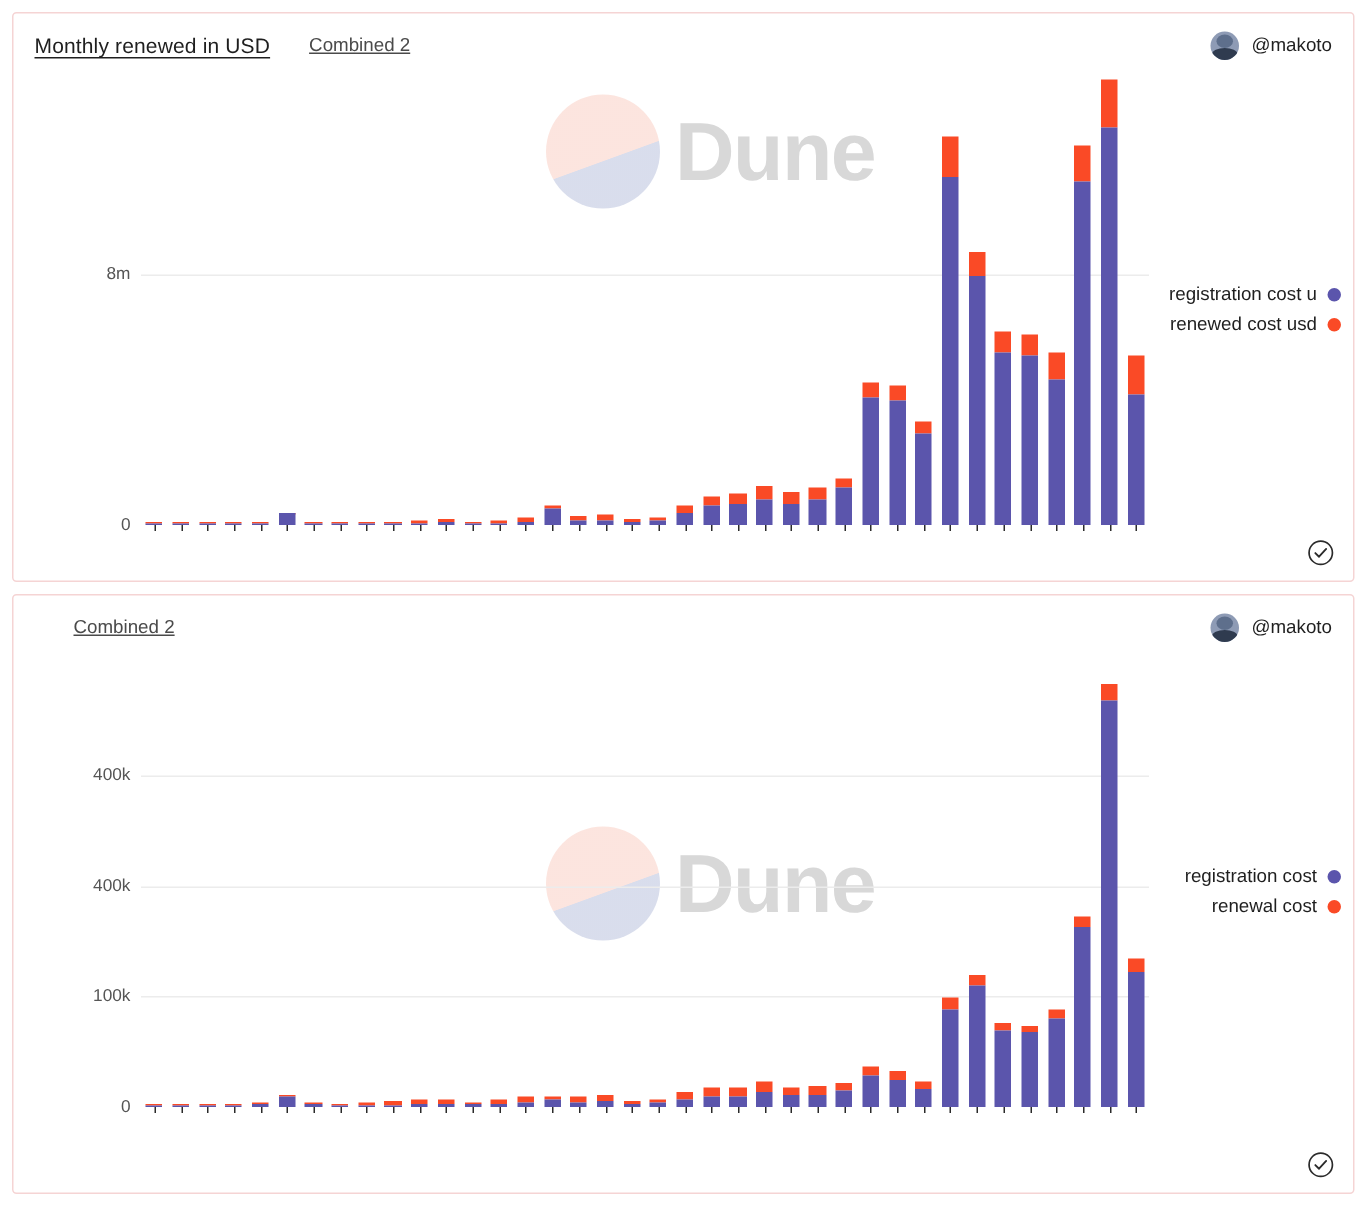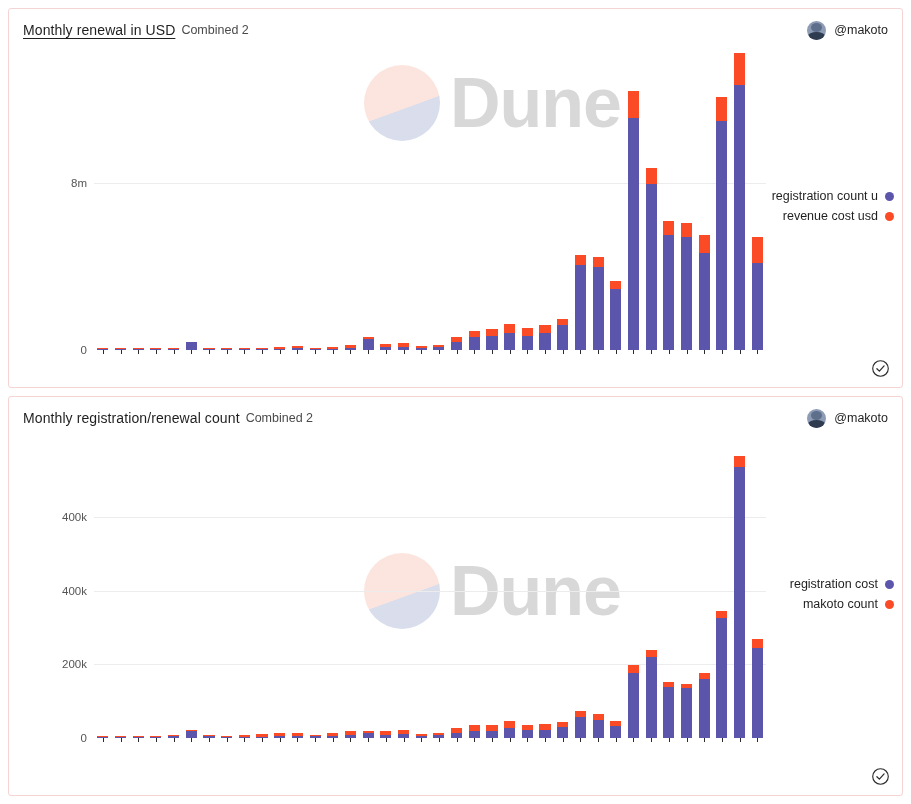--- a/index.html
+++ b/index.html
@@ -42,22 +42,23 @@
   .chart-title {
     font-size: 14px;
     color: #1f1f1f;
     letter-spacing: 0.1px;
     white-space: nowrap;
   }
   .chart-title.underlined { text-decoration: underline; text-underline-offset: 3px; }
   .chart-subtitle {
     font-size: 12.5px;
     color: #4a4a4a;
-    margin-left: 6px;
+    margin-left: 26px;
     white-space: nowrap;
+    text-decoration: underline;
   }
   .author {
     margin-left: auto;
     display: flex;
     align-items: center;
     gap: 8px;
   }
   .avatar {
     width: 19px; height: 19px;
     border-radius: 50%;
@@ -194,21 +195,21 @@
     gap: 10px;
     pointer-events: none;
   }
   .wm-circle {
     width: 76px; height: 76px;
     border-radius: 50%;
     background: linear-gradient(160deg, #fbdcd4 0%, #fbdcd4 56%, #ccd2e6 56.5%, #ccd2e6 100%);
     opacity: 0.75;
   }
   .wm-text {
-    font-size: 70px;
+    font-size: 55px;
     font-weight: bold;
     color: #d8d8d8;
     letter-spacing: -1px;
   }
 
   
   .check-icon {
     position: absolute;
     right: 12px;
     bottom: 9px;
@@ -216,21 +217,21 @@
   }
 </style>
 </head>
 <body>
 
 <div id="page">
 
   <section class="panel" id="panel-revenue">
 
     <div class="panel-header">
-      <span class="chart-title underlined">Monthly renewal in USD</span>
+      <span class="chart-title underlined">Monthly renewed in USD</span>
       <span class="chart-subtitle">Combined 2</span>
       <div class="author">
         <span class="avatar"></span>
         <span class="author-name">@makoto</span>
       </div>
     </div>
 
     <div class="plot-wrap" id="plot-revenue">
       <div class="watermark" style="left: 355px; top: 10px;">
         <span class="wm-circle"></span>
@@ -521,59 +522,58 @@
                 <div class="seg-a" style="height: 86.7674px;"></div>
                 <div class="seg-b" style="height: 26.0302px;"></div>
               </div>
               <span class="tickmark"></span>
             </div>
           </div>
         <div class="xlabels"></div>
       </div>
       <div class="legend" style="top: 133px;">
           <div class="legend-row">
-            <span class="legend-label">registration count u</span>
+            <span class="legend-label">registration cost u</span>
             <span class="legend-dot" style="background: rgb(91, 85, 172);"></span>
           </div>
           <div class="legend-row">
-            <span class="legend-label">revenue cost usd</span>
+            <span class="legend-label">renewed cost usd</span>
             <span class="legend-dot" style="background: rgb(250, 74, 38);"></span>
           </div>
         </div>
     </div>
 
     <svg class="check-icon" viewBox="0 0 20 20">
       <circle cx="10" cy="10" r="8.2" fill="none" stroke="#2b2b2b" stroke-width="1.2"></circle>
       <path d="M6.2 10.2 L8.8 12.8 L13.8 7.3" fill="none" stroke="#2b2b2b" stroke-width="1.3" stroke-linecap="round" stroke-linejoin="round"></path>
     </svg>
   </section>
 
   <section class="panel" id="panel-count">
 
     <div class="panel-header">
-      <span class="chart-title">Monthly registration/renewal count</span>
       <span class="chart-subtitle">Combined 2</span>
       <div class="author">
         <span class="avatar"></span>
         <span class="author-name">@makoto</span>
       </div>
     </div>
 
     <div class="plot-wrap" id="plot-count">
       <div class="watermark" style="left: 355px; top: 110px;">
         <span class="wm-circle"></span>
         <span class="wm-text">Dune</span>
       </div>
       <div class="plot">
         <div class="yaxis">
             <div class="ytick zero" style="top: 297px; width: 100%;">
               <span class="ylabel">0</span>
             </div>
             <div class="ytick" style="top: 223.41px; width: 100%;">
-              <span class="ylabel">200k</span>
+              <span class="ylabel">100k</span>
               <div class="gridline" style="width: 672px;"></div>
             </div>
             <div class="ytick" style="top: 149.821px; width: 100%;">
               <span class="ylabel">400k</span>
               <div class="gridline" style="width: 672px;"></div>
             </div>
             <div class="ytick" style="top: 76.2308px; width: 100%;">
               <span class="ylabel">400k</span>
               <div class="gridline" style="width: 672px;"></div>
             </div>
@@ -847,21 +847,21 @@
             </div>
           </div>
         <div class="xlabels"></div>
       </div>
       <div class="legend" style="top: 133px;">
           <div class="legend-row">
             <span class="legend-label">registration cost</span>
             <span class="legend-dot" style="background: rgb(91, 85, 172);"></span>
           </div>
           <div class="legend-row">
-            <span class="legend-label">makoto count</span>
+            <span class="legend-label">renewal cost</span>
             <span class="legend-dot" style="background: rgb(250, 74, 38);"></span>
           </div>
         </div>
     </div>
 
     <svg class="check-icon" viewBox="0 0 20 20">
       <circle cx="10" cy="10" r="8.2" fill="none" stroke="#2b2b2b" stroke-width="1.2"></circle>
       <path d="M6.2 10.2 L8.8 12.8 L13.8 7.3" fill="none" stroke="#2b2b2b" stroke-width="1.3" stroke-linecap="round" stroke-linejoin="round"></path>
     </svg>
   </section>

